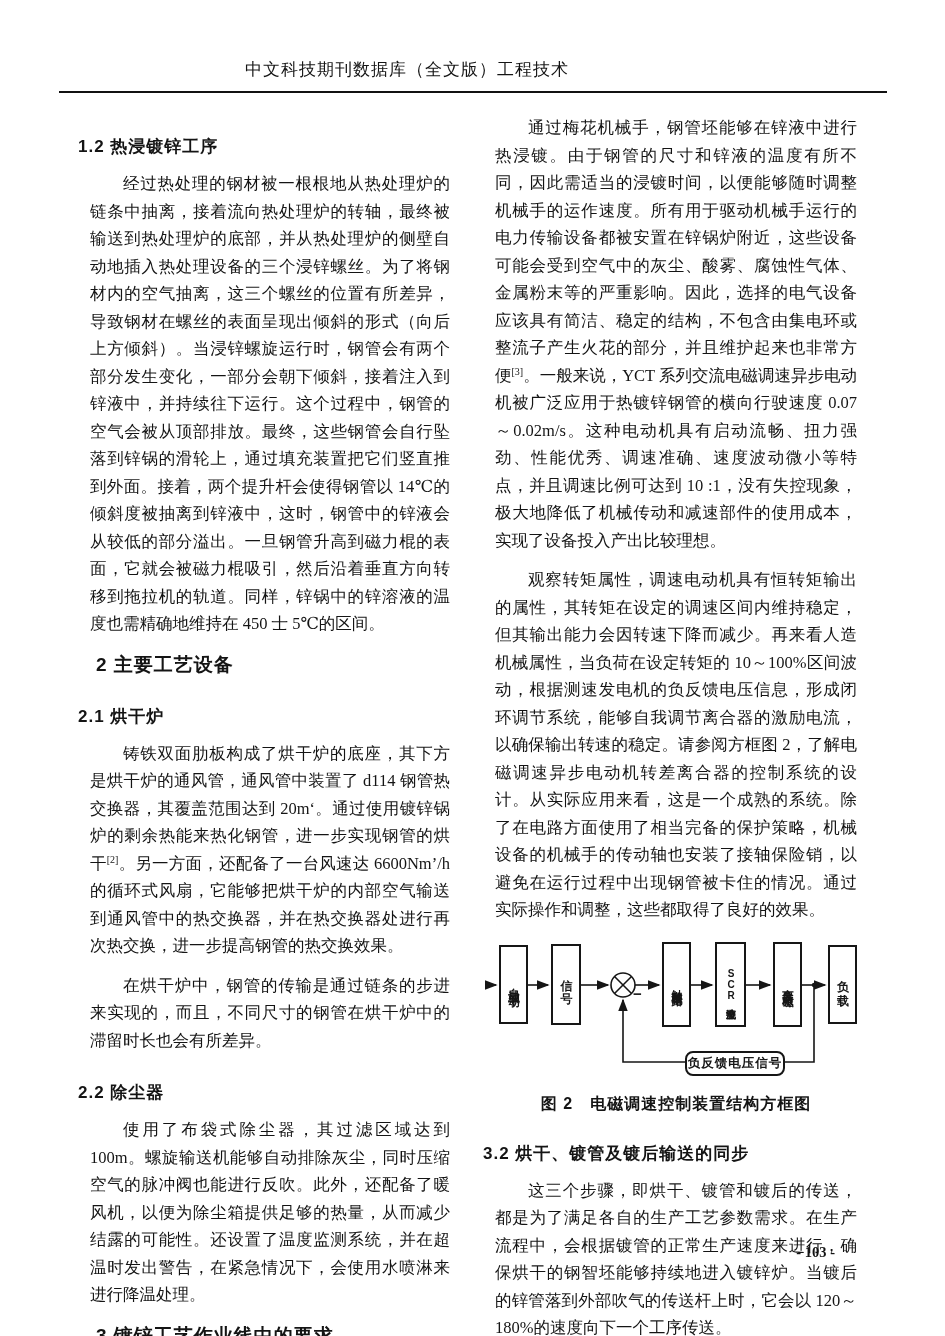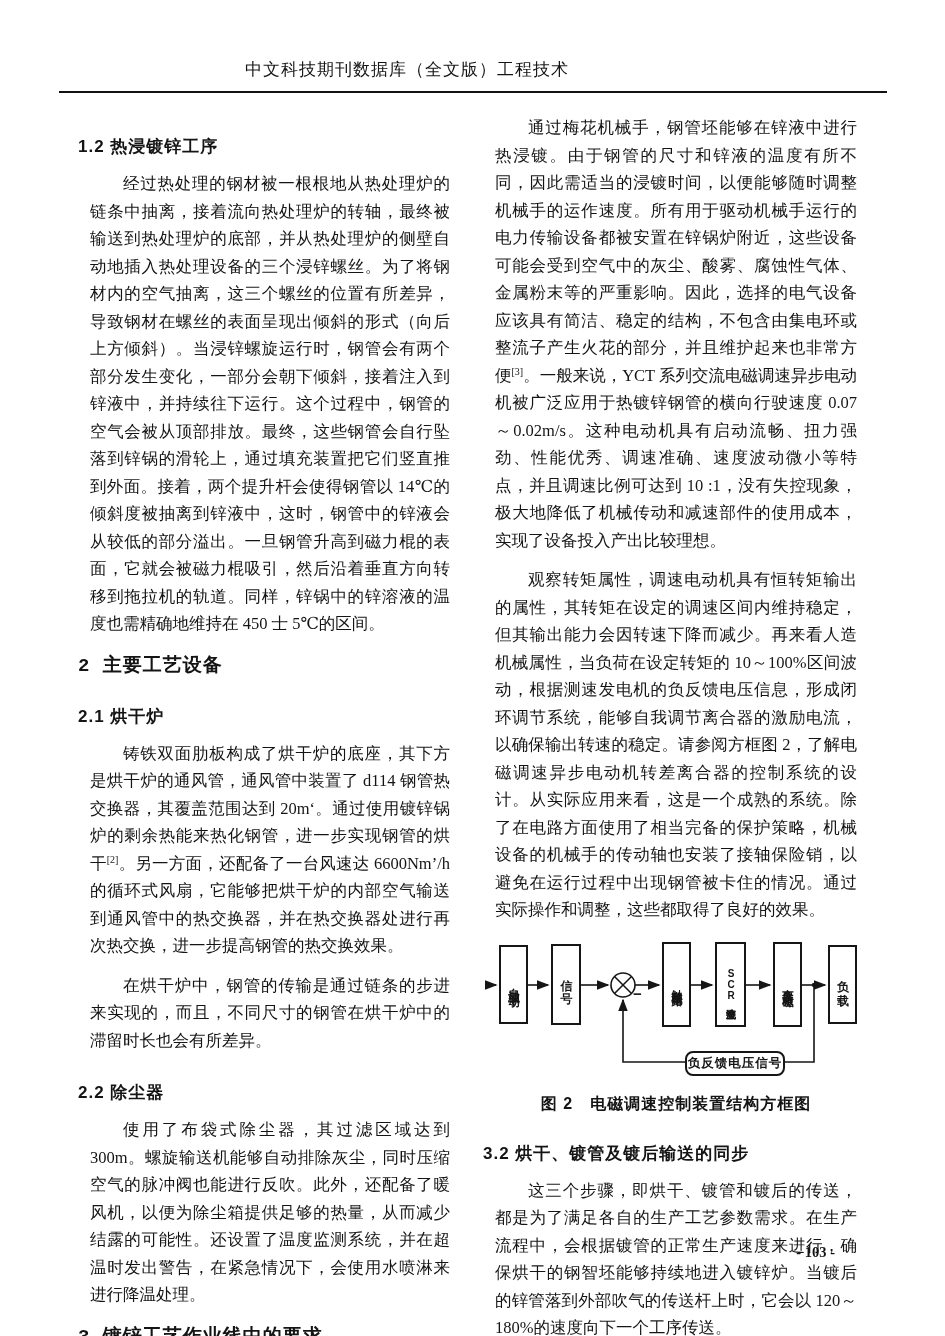--- a/index.html
+++ b/index.html
@@ -15,22 +15,22 @@
   .header-rule{position:absolute;top:91px;left:59px;width:828px;height:2px;background:#111;}
   .col{position:absolute;top:108px;}
   #col-left{left:78px;width:384px;}
   #col-right{left:483px;width:386px;}
   .blk-p{
     font-size:16.5px;line-height:27.5px;text-align:justify;text-justify:inter-character;
     text-indent:2em;margin:12px;
   }
   #col-right .blk-p:first-child{margin-top:6px;}
   h2.blk-h2{
-    font-family:Liberation Mono, monospace;
-    font-size:19px;font-weight:bold;margin:14px 0 9px;letter-spacing:1px;
+    font-family:Liberation Sans, sans-serif;
+    font-size:19px;font-weight:bold;margin:14px 18px 9px;letter-spacing:1px;
   }
   h3.blk-h3{
     font-family:"Liberation Sans","DejaVu Sans",sans-serif;
     font-size:17px;font-weight:bold;margin:27px 0 7px;letter-spacing:1px;
   }
   .blk-caption{
     font-family:"Liberation Sans","DejaVu Sans",sans-serif;
     font-weight:bold;font-size:16px;text-align:center;margin:8px 0 10px;letter-spacing:1px;
   }
   sup{font-size:10px;line-height:0;}
@@ -67,21 +67,21 @@
   <div class="header">中文科技期刊数据库（全文版）工程技术</div>
   <div class="header-rule"></div>
   <div id="col-left" class="col">
       <h3 class="blk-h3">1.2 热浸镀锌工序</h3>
       <p class="blk-p">经过热处理的钢材被一根根地从热处理炉的链条中抽离，接着流向热处理炉的转轴，最终被输送到热处理炉的底部，并从热处理炉的侧壁自动地插入热处理设备的三个浸锌螺丝。为了将钢材内的空气抽离，这三个螺丝的位置有所差异，导致钢材在螺丝的表面呈现出倾斜的形式（向后上方倾斜）。当浸锌螺旋运行时，钢管会有两个部分发生变化，一部分会朝下倾斜，接着注入到锌液中，并持续往下运行。这个过程中，钢管的空气会被从顶部排放。最终，这些钢管会自行坠落到锌锅的滑轮上，通过填充装置把它们竖直推到外面。接着，两个提升杆会使得钢管以 14℃的倾斜度被抽离到锌液中，这时，钢管中的锌液会从较低的部分溢出。一旦钢管升高到磁力棍的表面，它就会被磁力棍吸引，然后沿着垂直方向转移到拖拉机的轨道。同样，锌锅中的锌溶液的温度也需精确地维持在 450 士 5℃的区间。</p>
       <h2 class="blk-h2">2 主要工艺设备</h2>
       <h3 class="blk-h3">2.1 烘干炉</h3>
       <p class="blk-p">铸铁双面肋板构成了烘干炉的底座，其下方是烘干炉的通风管，通风管中装置了 d114 钢管热交换器，其覆盖范围达到 20m‘。通过使用镀锌锅炉的剩余热能来热化钢管，进一步实现钢管的烘干<sup>[2]</sup>。另一方面，还配备了一台风速达 6600Nm’/h 的循环式风扇，它能够把烘干炉的内部空气输送到通风管中的热交换器，并在热交换器处进行再次热交换，进一步提高钢管的热交换效果。</p>
       <p class="blk-p">在烘干炉中，钢管的传输是通过链条的步进来实现的，而且，不同尺寸的钢管在烘干炉中的滞留时长也会有所差异。</p>
       <h3 class="blk-h3">2.2 除尘器</h3>
-      <p class="blk-p">使用了布袋式除尘器，其过滤区域达到 300m。螺旋输送机能够自动排除灰尘，同时压缩空气的脉冲阀也能进行反吹。此外，还配备了暖风机，以便为除尘箱提供足够的热量，从而减少结露的可能性。还设置了温度监测系统，并在超温时发出警告，在紧急情况下，会使用水喷淋来进行降温处理。</p>
+      <p class="blk-p">使用了布袋式除尘器，其过滤区域达到 100m。螺旋输送机能够自动排除灰尘，同时压缩空气的脉冲阀也能进行反吹。此外，还配备了暖风机，以便为除尘箱提供足够的热量，从而减少结露的可能性。还设置了温度监测系统，并在超温时发出警告，在紧急情况下，会使用水喷淋来进行降温处理。</p>
       <h2 class="blk-h2">3 镀锌工艺作业线中的要求</h2>
       <h3 class="blk-h3">3.1 钢管热浸镀锌速度的控制</h3>
     </div>
   <div id="col-right" class="col">
       <p class="blk-p">通过梅花机械手，钢管坯能够在锌液中进行热浸镀。由于钢管的尺寸和锌液的温度有所不同，因此需适当的浸镀时间，以便能够随时调整机械手的运作速度。所有用于驱动机械手运行的电力传输设备都被安置在锌锅炉附近，这些设备可能会受到空气中的灰尘、酸雾、腐蚀性气体、金属粉末等的严重影响。因此，选择的电气设备应该具有简洁、稳定的结构，不包含由集电环或整流子产生火花的部分，并且维护起来也非常方便<sup>[3]</sup>。一般来说，YCT 系列交流电磁调速异步电动机被广泛应用于热镀锌钢管的横向行驶速度 0.07～0.02m/s。这种电动机具有启动流畅、扭力强劲、性能优秀、调速准确、速度波动微小等特点，并且调速比例可达到 10 :1，没有失控现象，极大地降低了机械传动和减速部件的使用成本，实现了设备投入产出比较理想。</p>
       <p class="blk-p">观察转矩属性，调速电动机具有恒转矩输出的属性，其转矩在设定的调速区间内维持稳定，但其输出能力会因转速下降而减少。再来看人造机械属性，当负荷在设定转矩的 10～100%区间波动，根据测速发电机的负反馈电压信息，形成闭环调节系统，能够自我调节离合器的激励电流，以确保输出转速的稳定。请参阅方框图 2，了解电磁调速异步电动机转差离合器的控制系统的设计。从实际应用来看，这是一个成熟的系统。除了在电路方面使用了相当完备的保护策略，机械设备的机械手的传动轴也安装了接轴保险销，以避免在运行过程中出现钢管被卡住的情况。通过实际操作和调整，这些都取得了良好的效果。</p>
   <div class="figure">
     <svg class="fig-svg" width="386" height="150">
       <defs>
         <marker id="arr" markerWidth="8" markerHeight="8" refX="7" refY="3" orient="auto">

